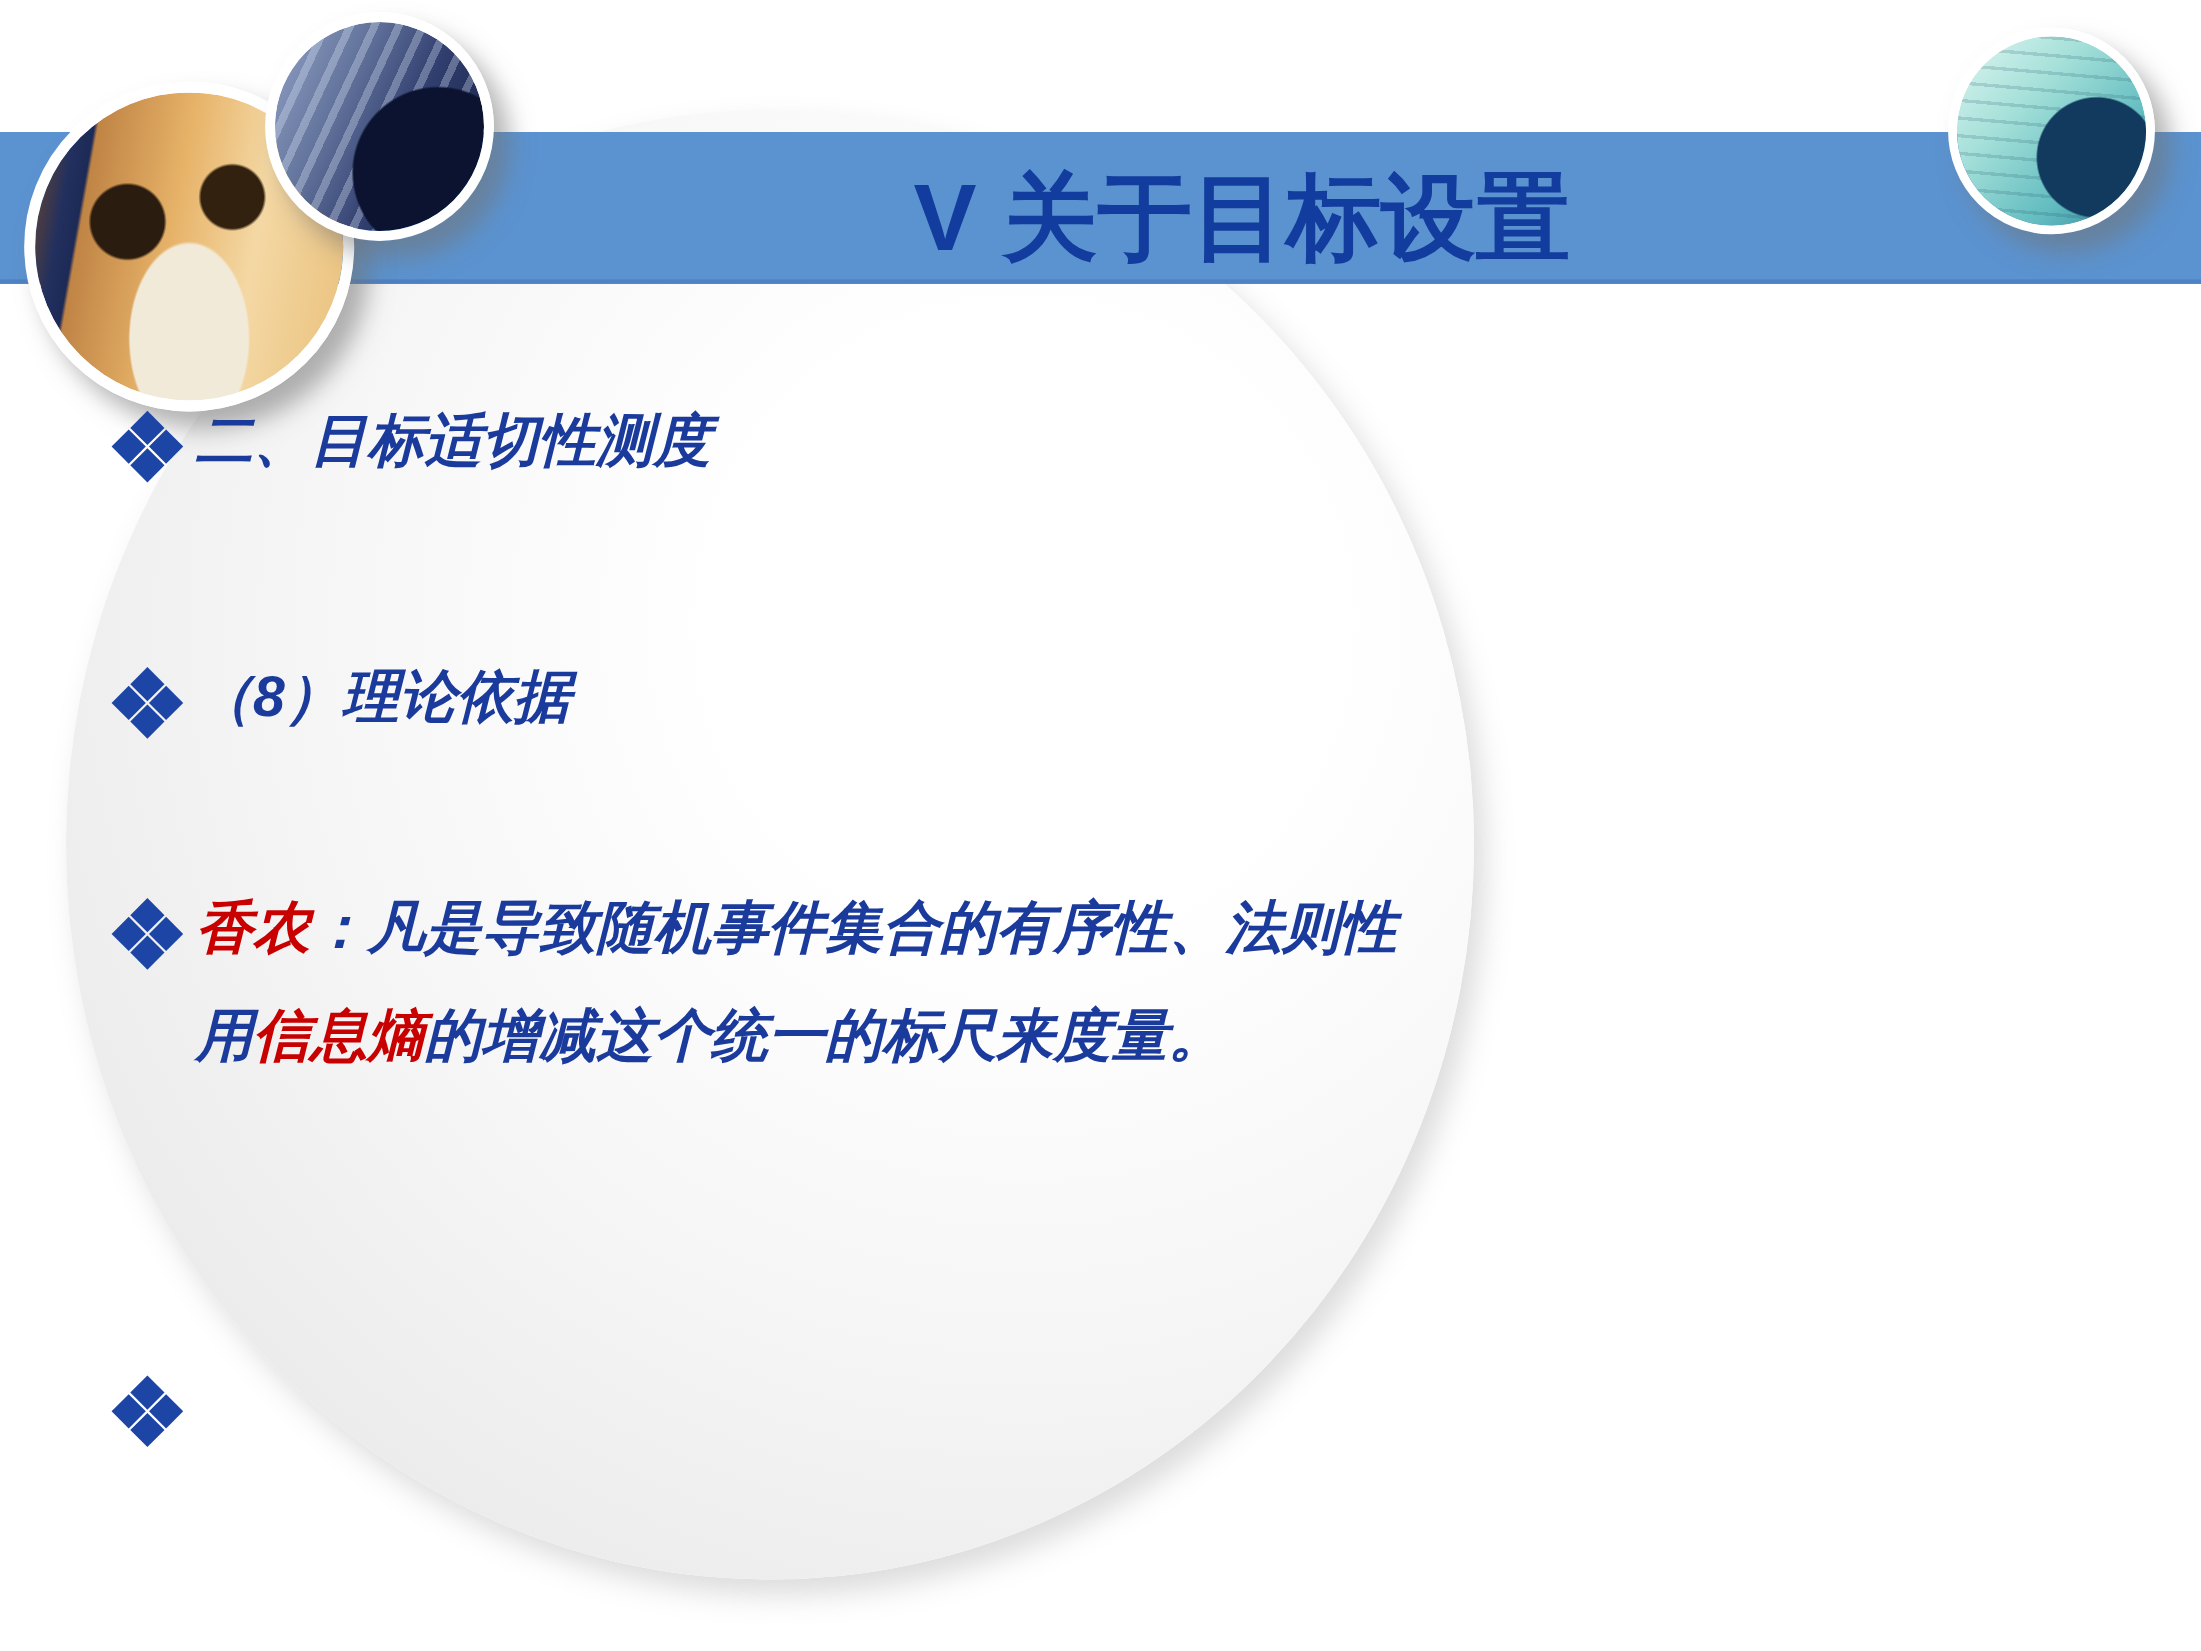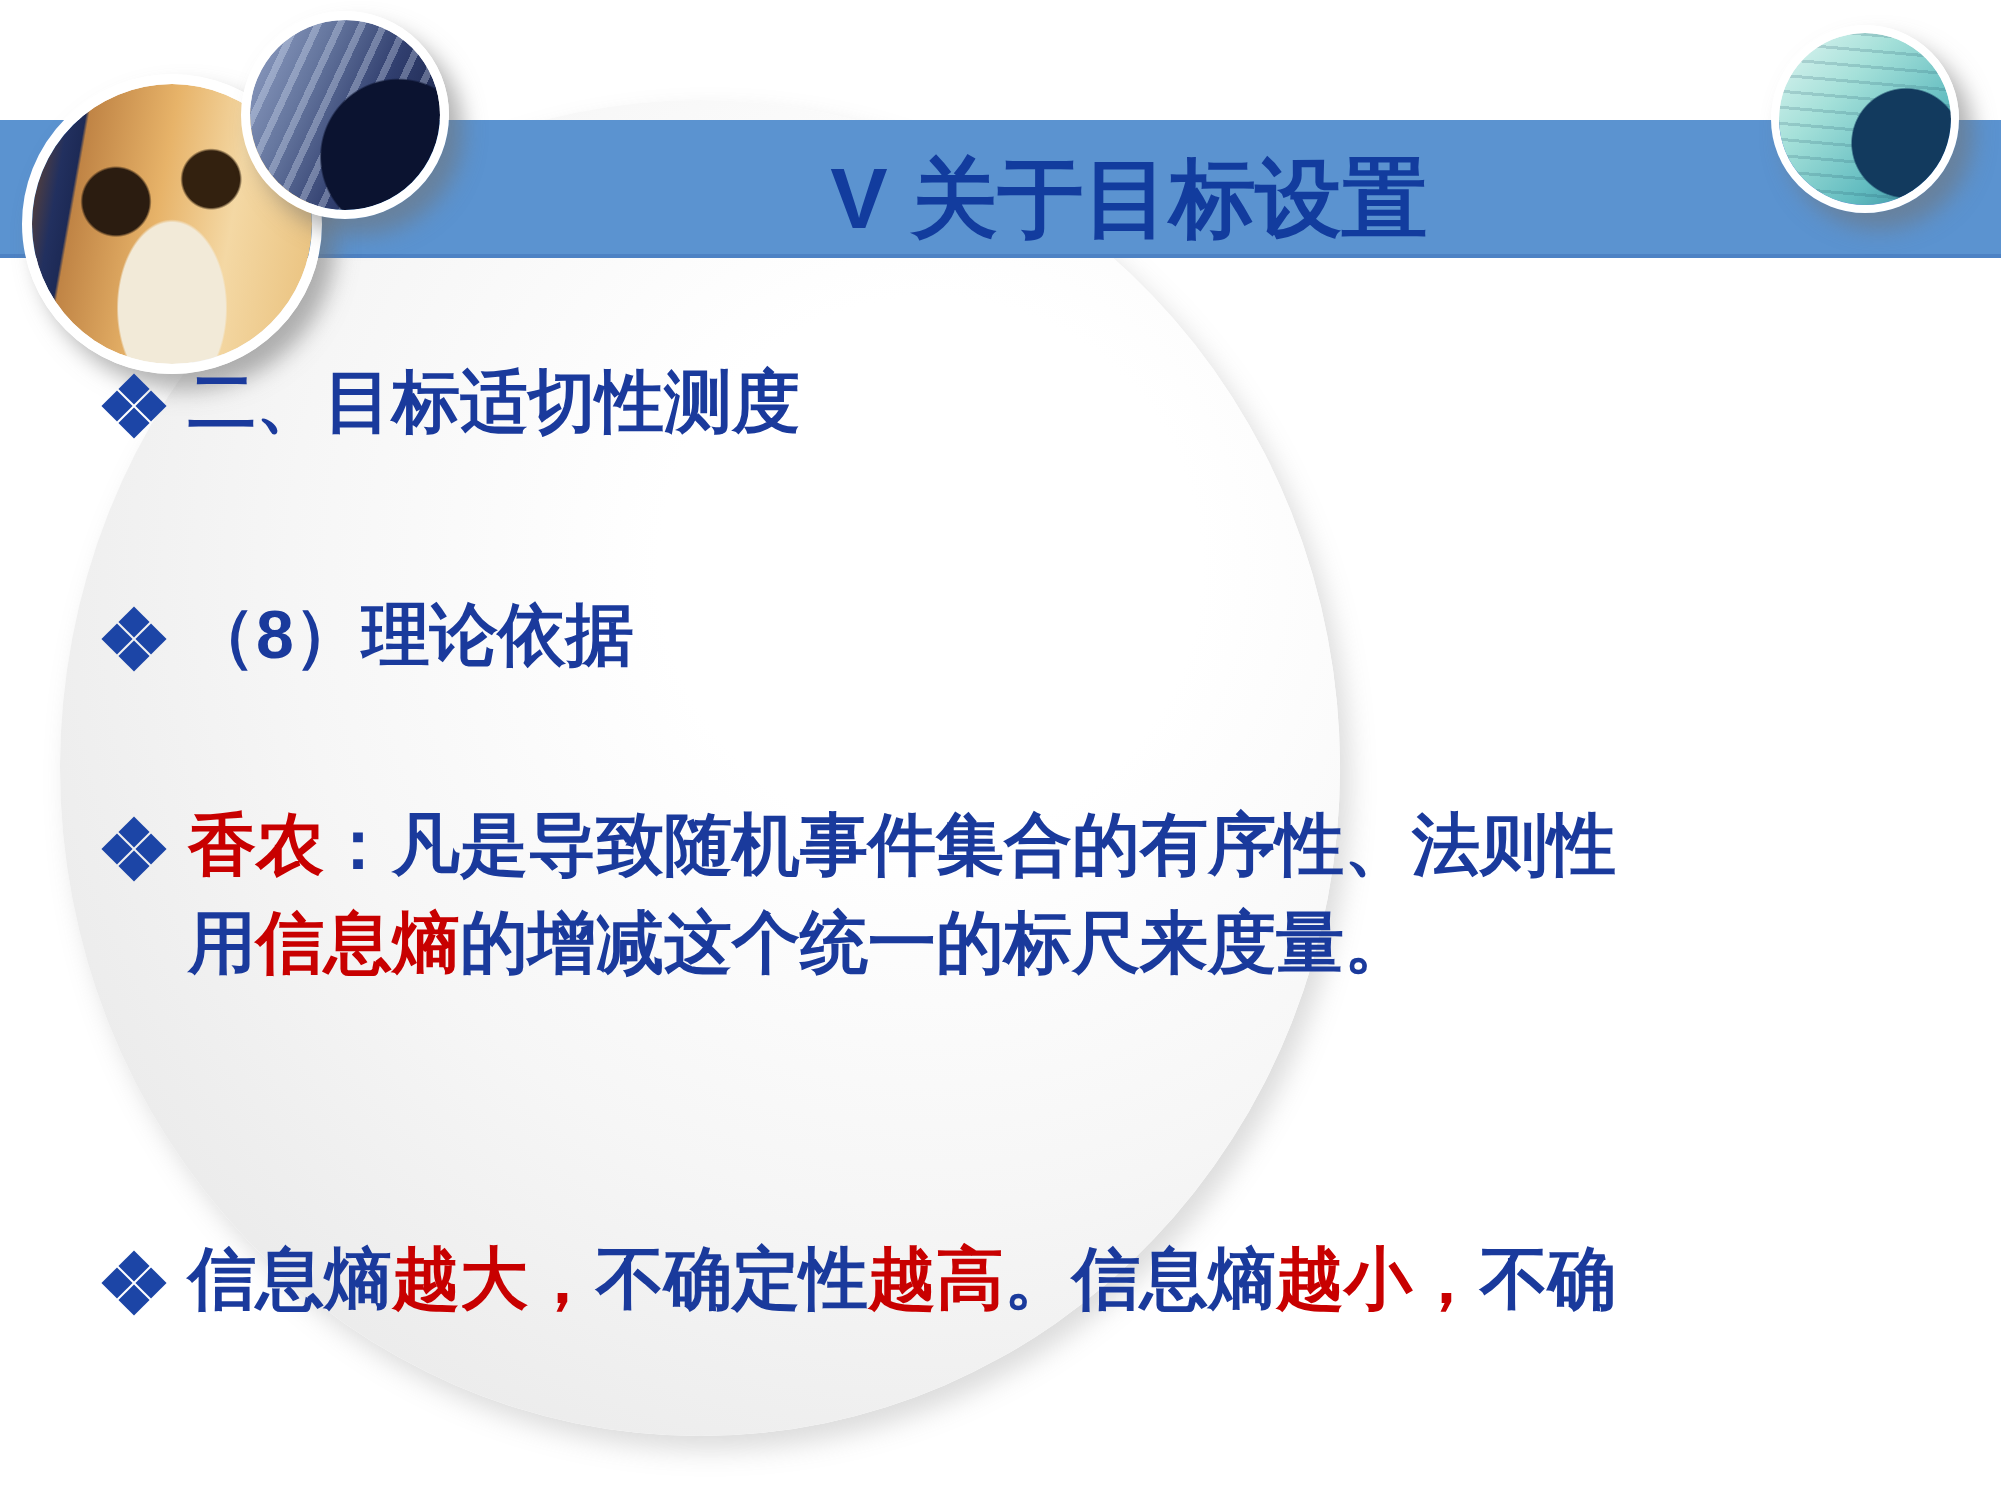--- a/index.html
+++ b/index.html
@@ -67,23 +67,24 @@
   .qd i:nth-child(1){left:17px;top:0;}
   .qd i:nth-child(2){left:0;top:17px;}
   .qd i:nth-child(3){left:34px;top:17px;}
   .qd i:nth-child(4){left:17px;top:34px;}
   .qd-1{left:106px;top:378px;}
   .qd-2{left:106px;top:611px;}
   .qd-3{left:106px;top:821px;}
   .qd-4{left:106px;top:1255px;}
   
   .bullet-lines{
-    position:absolute;left:188px;z-index:4;
-    font-size:68px;line-height:98px;font-weight:bold;
+    position:absolute;left:178px;z-index:4;
+    font-size:52px;line-height:98px;font-weight:bold;
     white-space:pre;
+    font-style:italic;
   }
   .lines-0{top:352px;}
   .lines-1{top:585px;}
   .lines-2{top:795px;}
   .lines-3{top:1229px;}
   .line{height:98px;}
   .seg-blue{color:var(--text-blue);}
   .seg-red{color:var(--text-red);}
 </style>
 </head>
@@ -126,13 +127,13 @@
 <div class="qd qd-4">
     <i></i>
     <i></i>
     <i></i>
     <i></i>
   </div>
 
 <div class="bullet-lines lines-0"><div class="line"><span class="seg-blue">二、目标适切性测度</span></div></div>
 <div class="bullet-lines lines-1"><div class="line"><span class="seg-blue">（8）理论依据</span></div></div>
 <div class="bullet-lines lines-2"><div class="line"><span class="seg-red">香农</span><span class="seg-blue">：凡是导致随机事件集合的有序性、法则性</span></div><div class="line"><span class="seg-blue">用</span><span class="seg-red">信息熵</span><span class="seg-blue">的增减这个统一的标尺来度量。</span></div></div>
-<div class="bullet-lines lines-3"><div class="line"><span class="seg-blue">信息熵</span><span class="seg-red">越大，</span><span class="seg-blue">不确定性</span><span class="seg-red">越高</span><span class="seg-blue">。信息熵</span><span class="seg-red">越小，</span><span class="seg-blue">不确</span></div></div>
+<div class="bullet-lines lines-3"></div>
 
 </body></html>

